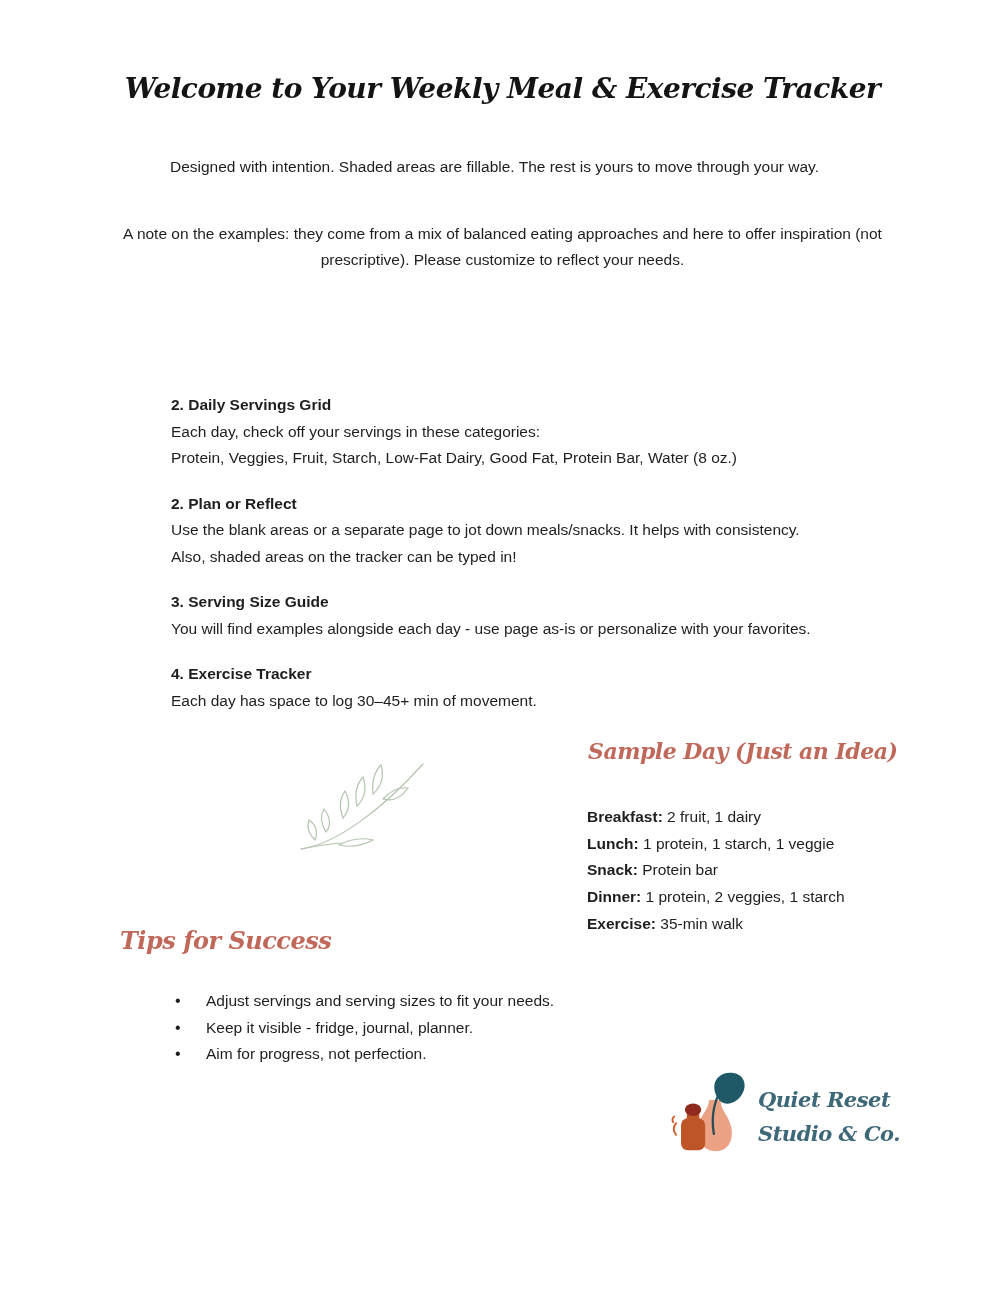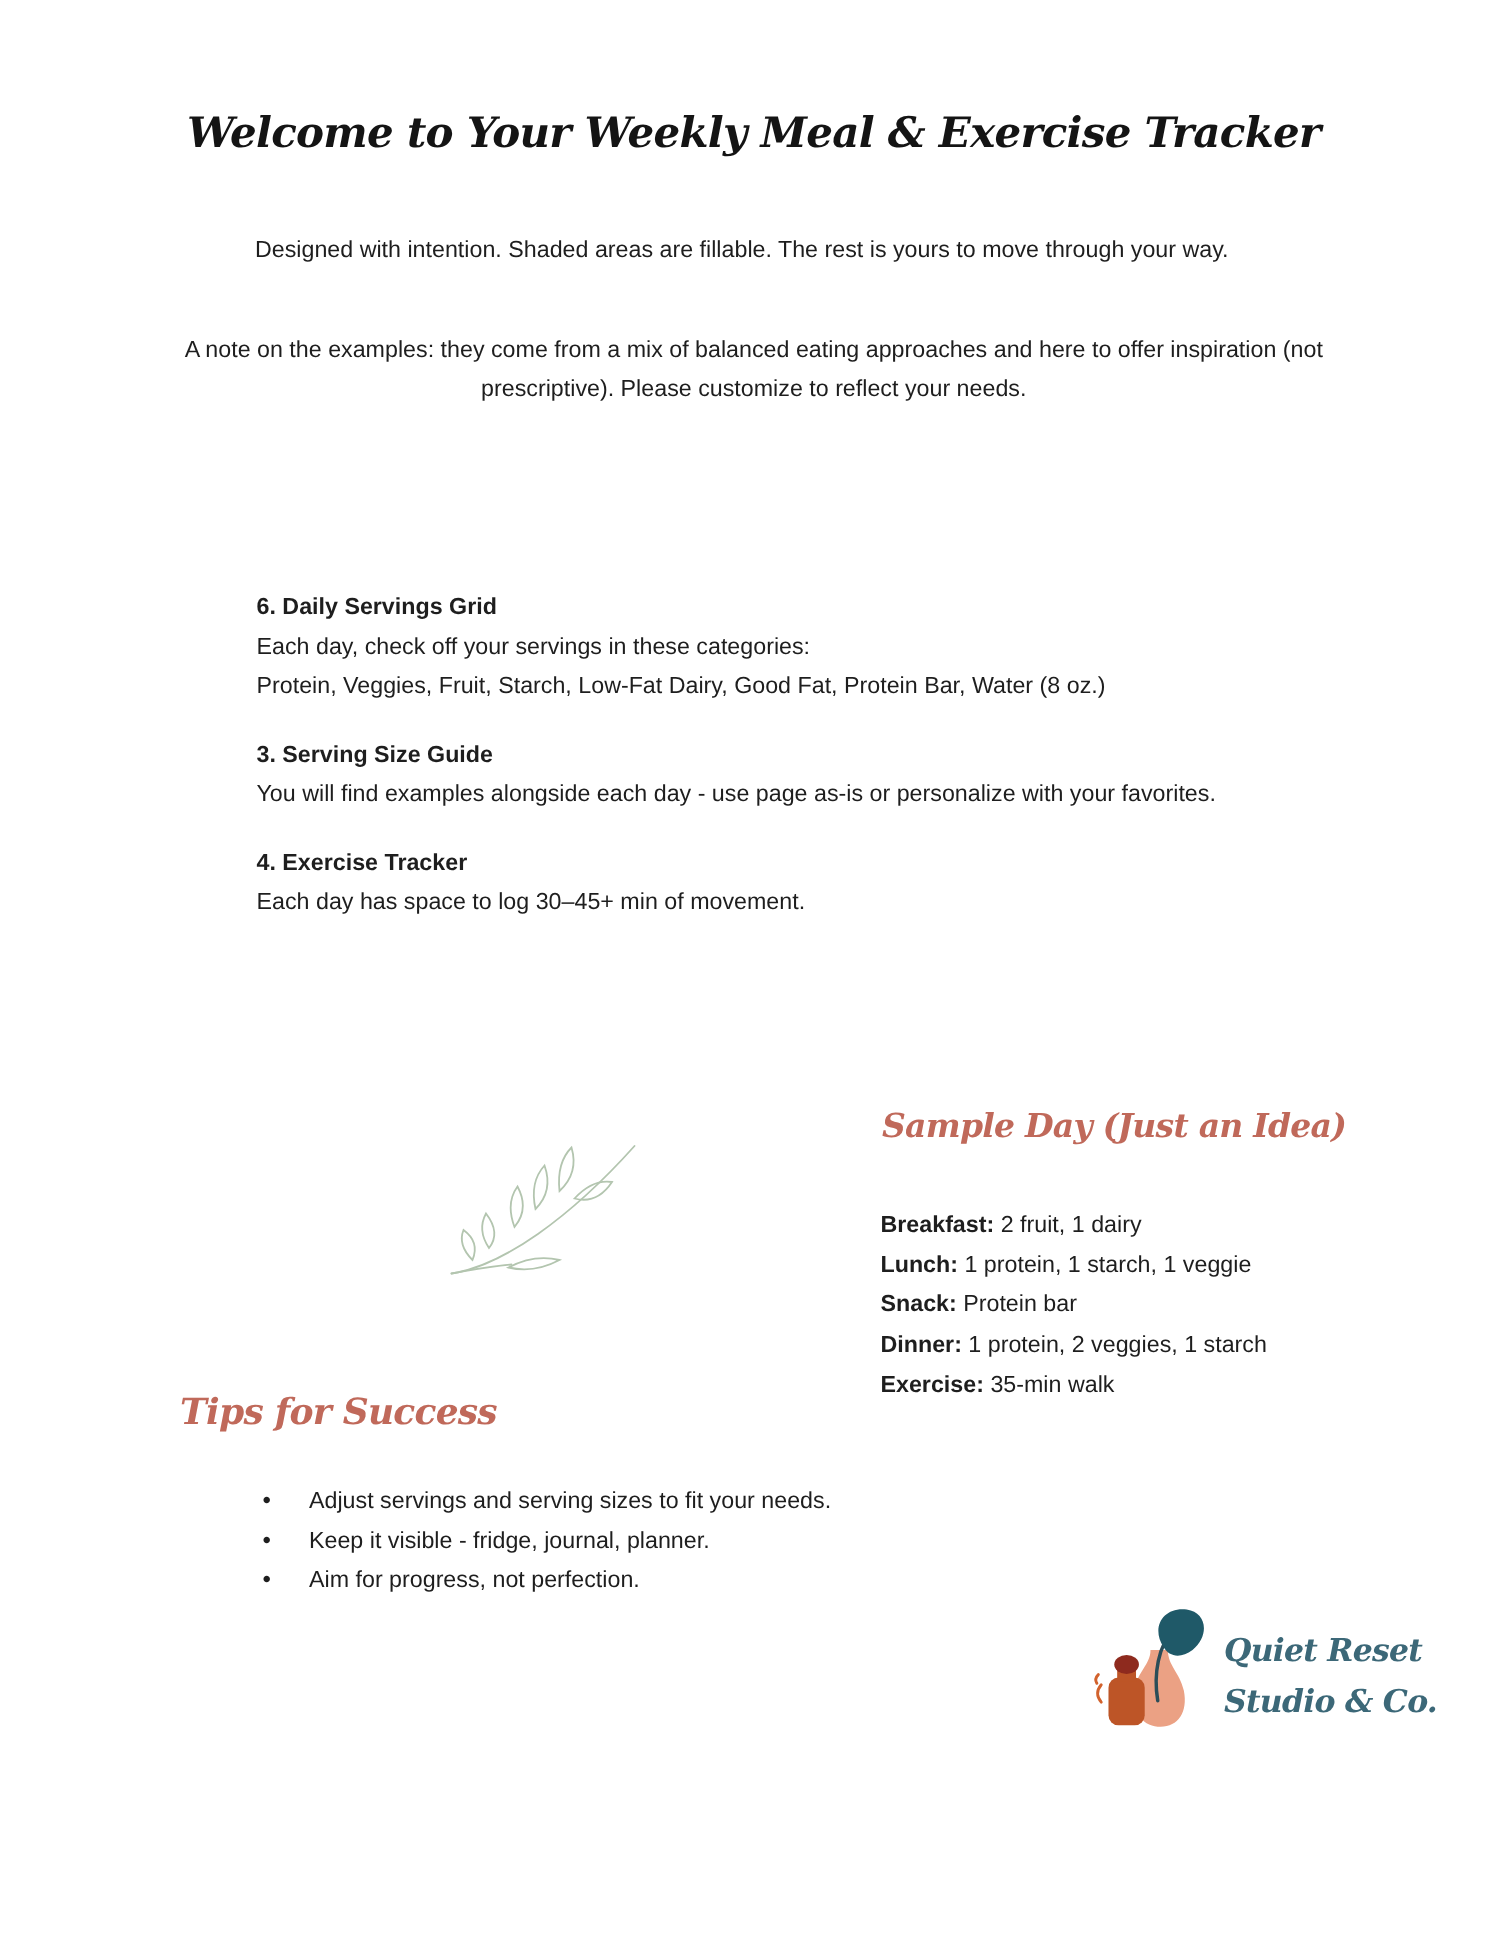--- a/index.html
+++ b/index.html
@@ -56,21 +56,21 @@
   .sample-list p{ margin:0; }
   .sample-list .lbl{ font-weight:700; }
   .tips-heading{ top:926px; left:120px; font-size:24px; }
   .tips-list{ top:988px; left:171px; right:90px; list-style:none; margin:0; padding:0; font-size:15.5px; }
   .tips-list li{ position:relative; padding-left:35px; line-height:26.5px; margin:0; }
   .tips-list li::before{
     content:"\2022";
     position:absolute; left:4px; top:0;
     font-size:16px;
   }
-  .logo{ top:1072px; left:726px; display:flex; align-items:center; }
+  .logo{ top:1072px; left:668px; display:flex; align-items:center; }
   .logo-text{
     margin-left:8px;
     font-family:"DejaVu Serif", serif;
     font-style:italic;
     font-weight:600;
     font-size:21px;
     line-height:34px;
     color:#3c6878;
     letter-spacing:-0.5px;
   }
@@ -82,23 +82,28 @@
 
   <h1 class="abs title">Welcome to Your Weekly Meal &amp; Exercise Tracker</h1>
 
   <p class="abs intro">Designed with intention. Shaded areas are fillable. The rest is yours to move through your way.</p>
 
   <p class="abs note">A note on the examples: they come from a mix of balanced eating approaches and  here to offer inspiration (not prescriptive). Please customize to reflect your needs.</p>
 
 
   <div class="abs sections">
     <div class="section">
-      <p class="sec-head">6. Daily Servings Grid</p>
+      <p class="sec-head">2. Daily Servings Grid</p>
       <p>Each day, check off your servings in these categories:</p>
       <p>Protein, Veggies, Fruit, Starch, Low-Fat Dairy, Good Fat, Protein Bar, Water (8 oz.)</p>
+    </div>
+    <div class="section">
+      <p class="sec-head">2. Plan or Reflect</p>
+      <p>Use the blank areas or a separate page to jot down meals/snacks. It helps with consistency.</p>
+      <p>Also, shaded areas on the tracker can be typed in!</p>
     </div>
     <div class="section">
       <p class="sec-head">3. Serving Size Guide</p>
       <p>You will find examples alongside each day - use page as-is or personalize with your favorites.</p>
     </div>
     <div class="section">
       <p class="sec-head">4. Exercise Tracker</p>
       <p>Each day has space to log 30–45+ min of movement.</p>
     </div>
   </div>

